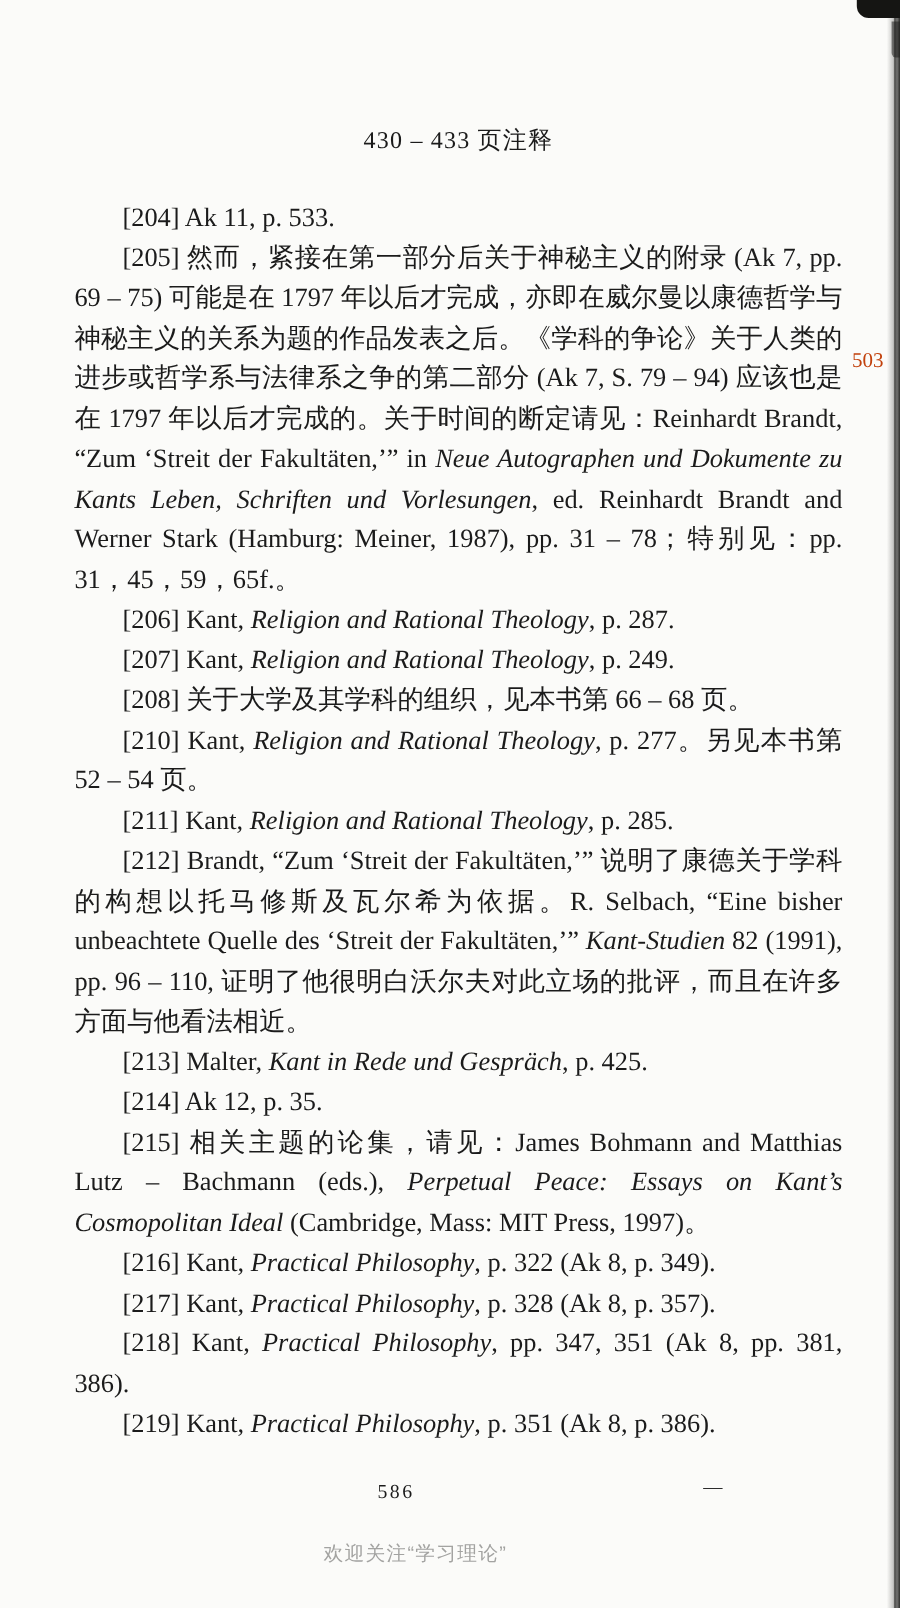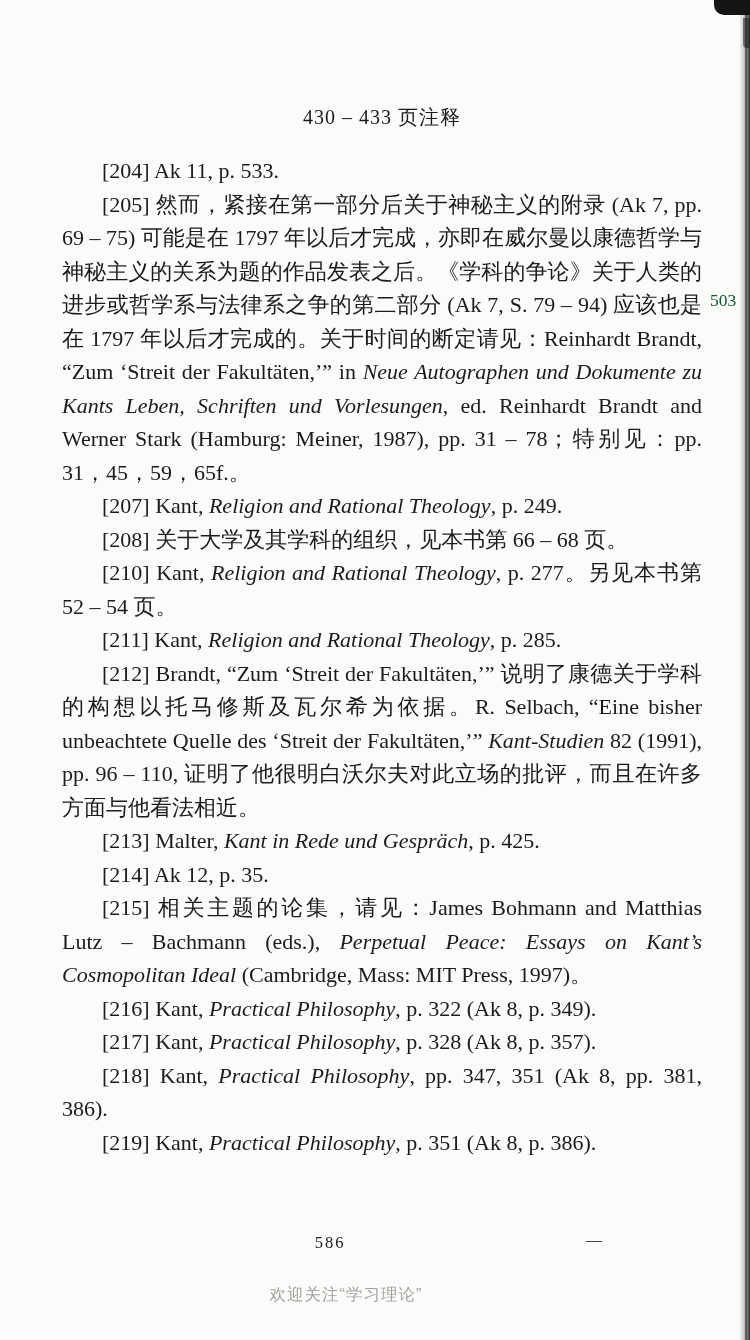--- a/index.html
+++ b/index.html
@@ -20,40 +20,40 @@
   .content {
     position: absolute;
     left: 62px;
     top: 103px;
     width: 640px;
   }
   .title {
     text-align: center;
     font-size: 20px;
     line-height: 28px;
-    margin-bottom: 23px;
+    margin-bottom: 33px;
     letter-spacing: 1px;
   }
   .notes p.note {
     margin: 0;
     font-size: 22px;
     line-height: 33.5px;
     text-align: justify;
     text-indent: 40px;
     word-break: break-word;
   }
   .notes p.note i {
     font-style: italic;
   }
   .margin-num {
     position: absolute;
     left: 710px;
     top: 290px;
     font-size: 17.5px;
-    color: #14532d;
+    color: #c2410c;
   }
   .folio {
     position: absolute;
     left: 0;
     top: 1233px;
     width: 660px;
     text-align: center;
     font-size: 16.5px;
     letter-spacing: 2px;
   }
@@ -117,20 +117,21 @@
 </head>
 <body>
 
 <div class="scan">
 
   <div class="content">
     <div class="title">430 – 433 页注释</div>
     <div class="notes">
         <p class="note"><span>[204] Ak 11, p. 533.</span></p>
         <p class="note"><span>[205] 然而，紧接在第一部分后关于神秘主义的附录 (Ak 7, pp. 69 – 75) 可能是在 1797 年以后才完成，亦即在威尔曼以康德哲学与神秘主义的关系为题的作品发表之后。《学科的争论》关于人类的进步或哲学系与法律系之争的第二部分 (Ak 7, S. 79 – 94) 应该也是在 1797 年以后才完成的。关于时间的断定请见：Reinhardt Brandt, “Zum ‘Streit der Fakultäten,’” in </span><i>Neue Autographen und Dokumente zu Kants Leben, Schriften und Vorlesungen</i><span>, ed. Reinhardt Brandt and Werner Stark (Hamburg: Meiner, 1987), pp. 31 – 78；特别见：pp. 31，45，59，65f.。</span></p>
+        <p class="note"><span>[206] Kant, </span><i>Religion and Rational Theology</i><span>, p. 287.</span></p>
         <p class="note"><span>[207] Kant, </span><i>Religion and Rational Theology</i><span>, p. 249.</span></p>
         <p class="note"><span>[208] 关于大学及其学科的组织，见本书第 66 – 68 页。</span></p>
         <p class="note"><span>[210] Kant, </span><i>Religion and Rational Theology</i><span>, p. 277。另见本书第 52 – 54 页。</span></p>
         <p class="note"><span>[211] Kant, </span><i>Religion and Rational Theology</i><span>, p. 285.</span></p>
         <p class="note"><span>[212] Brandt, “Zum ‘Streit der Fakultäten,’” 说明了康德关于学科的构想以托马修斯及瓦尔希为依据。R. Selbach, “Eine bisher unbeachtete Quelle des ‘Streit der Fakultäten,’” </span><i>Kant-Studien</i><span> 82 (1991), pp. 96 – 110, 证明了他很明白沃尔夫对此立场的批评，而且在许多方面与他看法相近。</span></p>
         <p class="note"><span>[213] Malter, </span><i>Kant in Rede und Gespräch</i><span>, p. 425.</span></p>
         <p class="note"><span>[214] Ak 12, p. 35.</span></p>
         <p class="note"><span>[215] 相关主题的论集，请见：James Bohmann and Matthias Lutz – Bachmann (eds.), </span><i>Perpetual Peace: Essays on Kant’s Cosmopolitan Ideal</i><span> (Cambridge, Mass: MIT Press, 1997)。</span></p>
         <p class="note"><span>[216] Kant, </span><i>Practical Philosophy</i><span>, p. 322 (Ak 8, p. 349).</span></p>
         <p class="note"><span>[217] Kant, </span><i>Practical Philosophy</i><span>, p. 328 (Ak 8, p. 357).</span></p>

